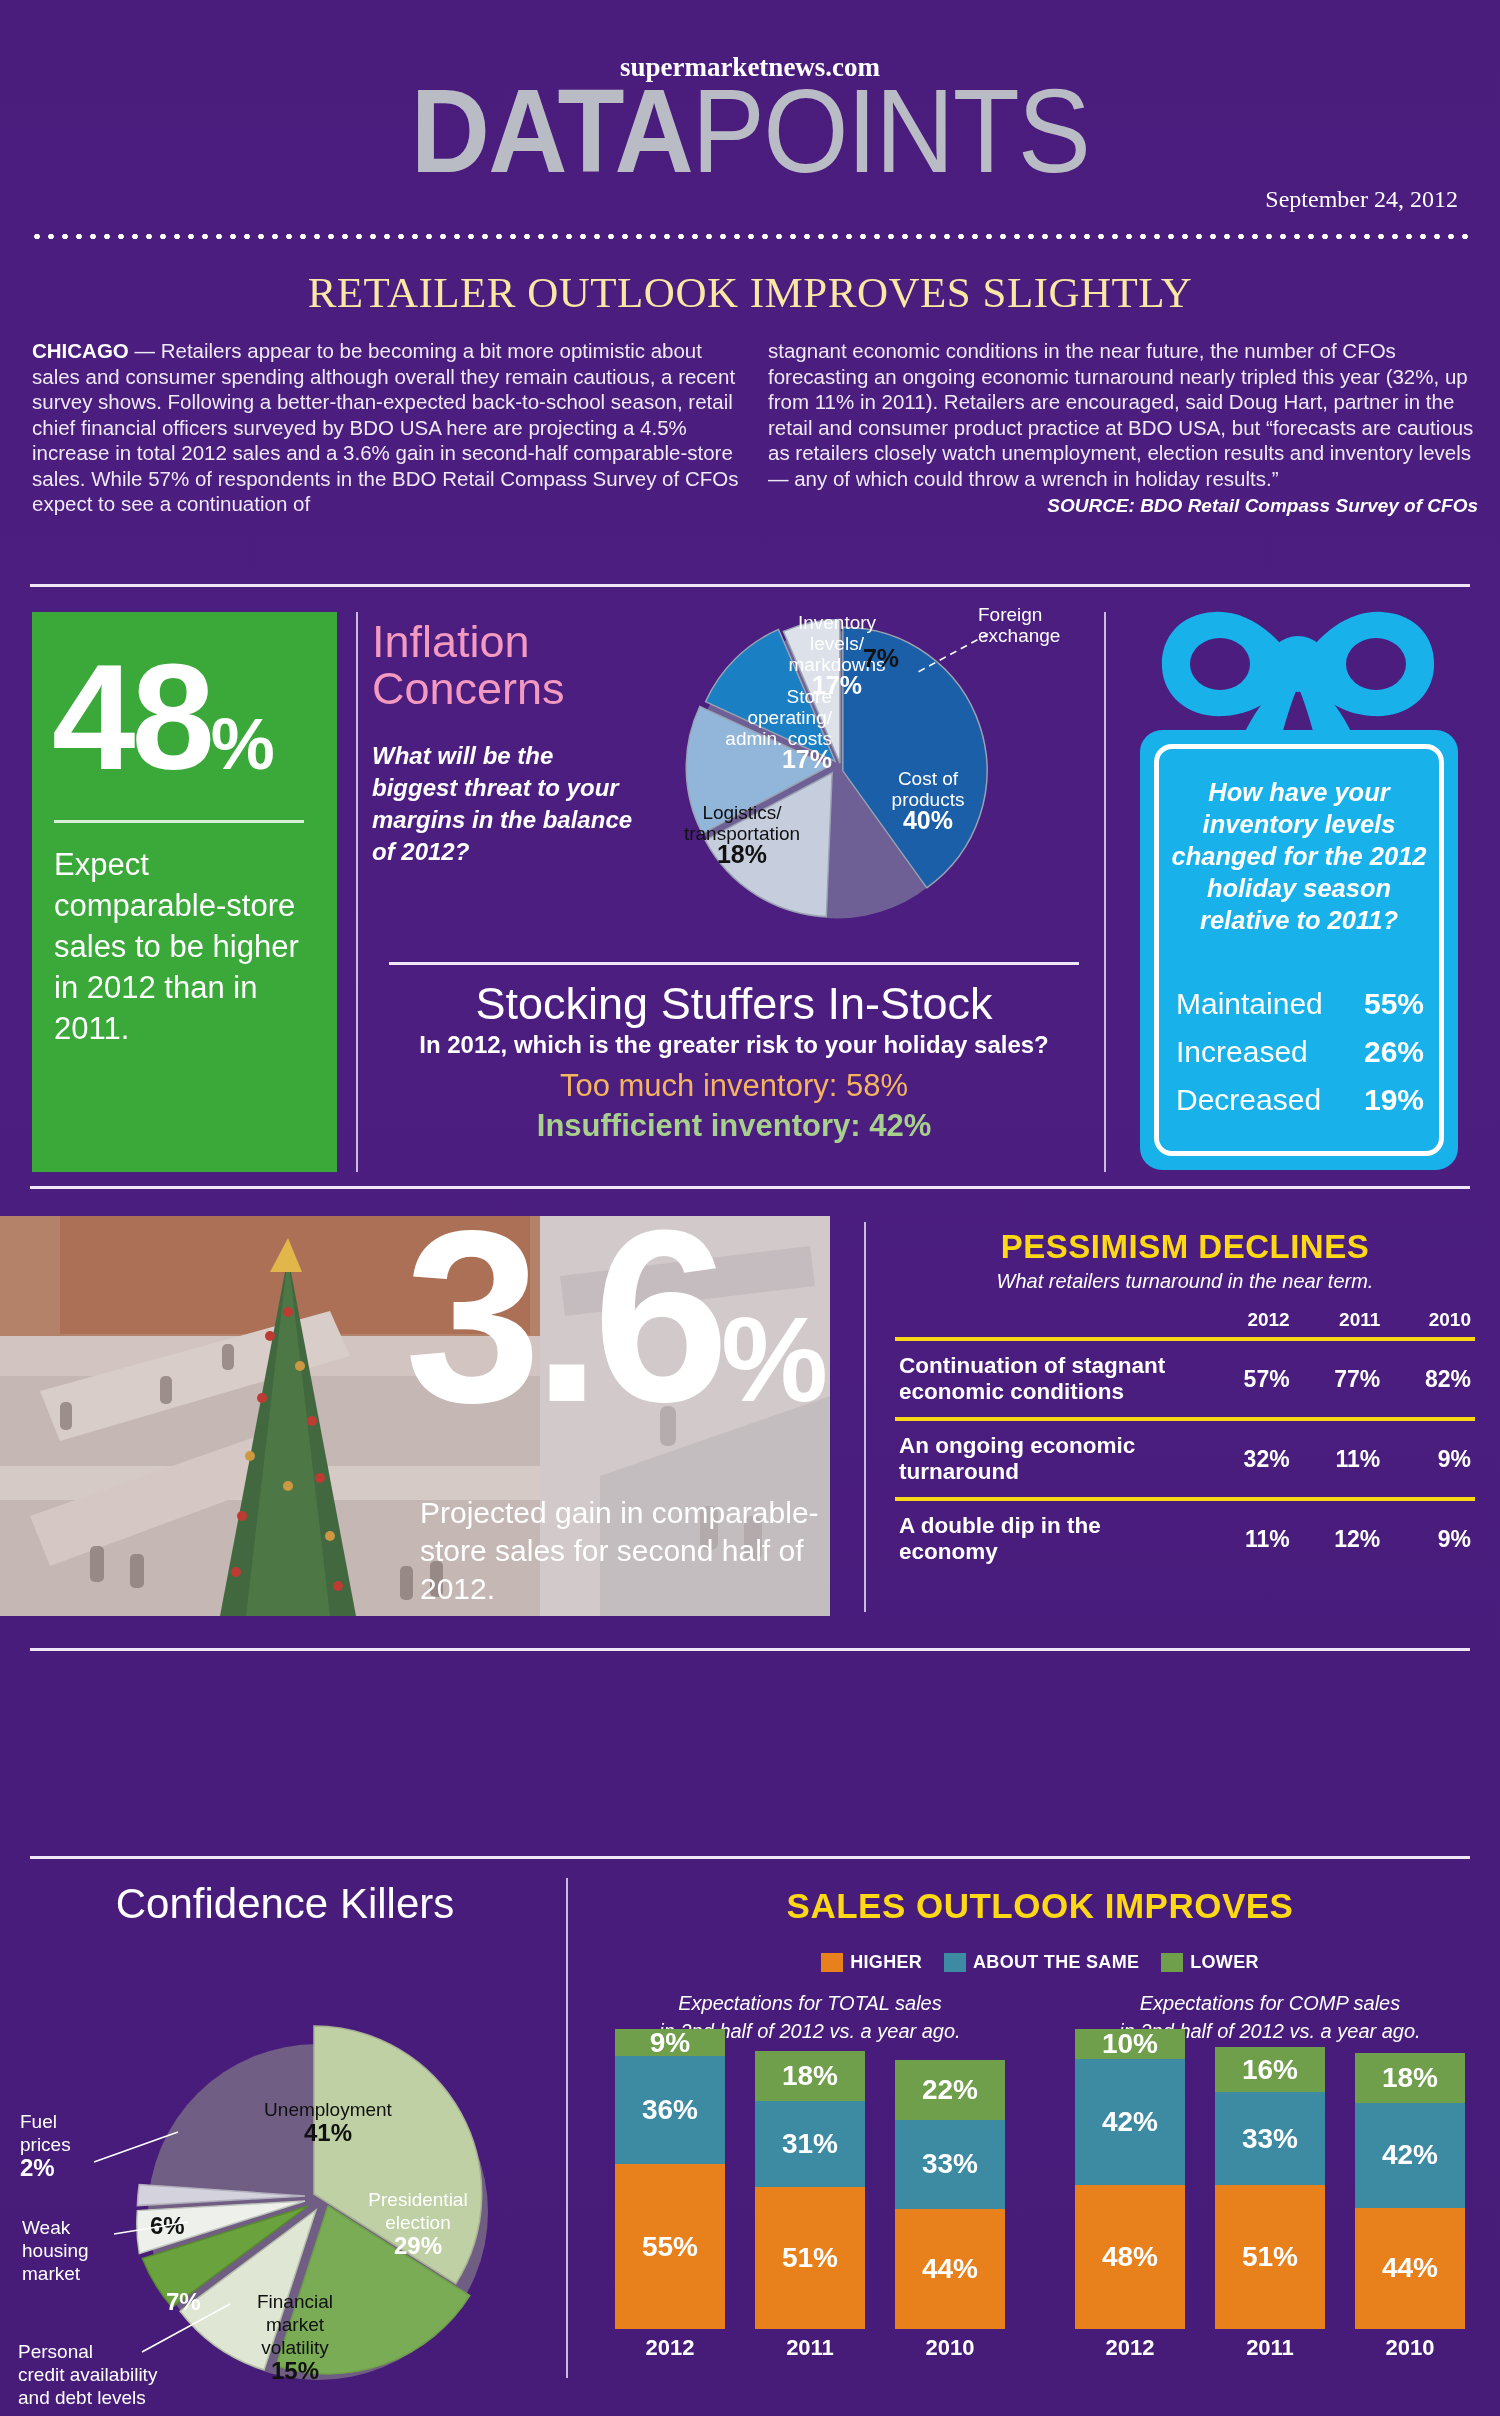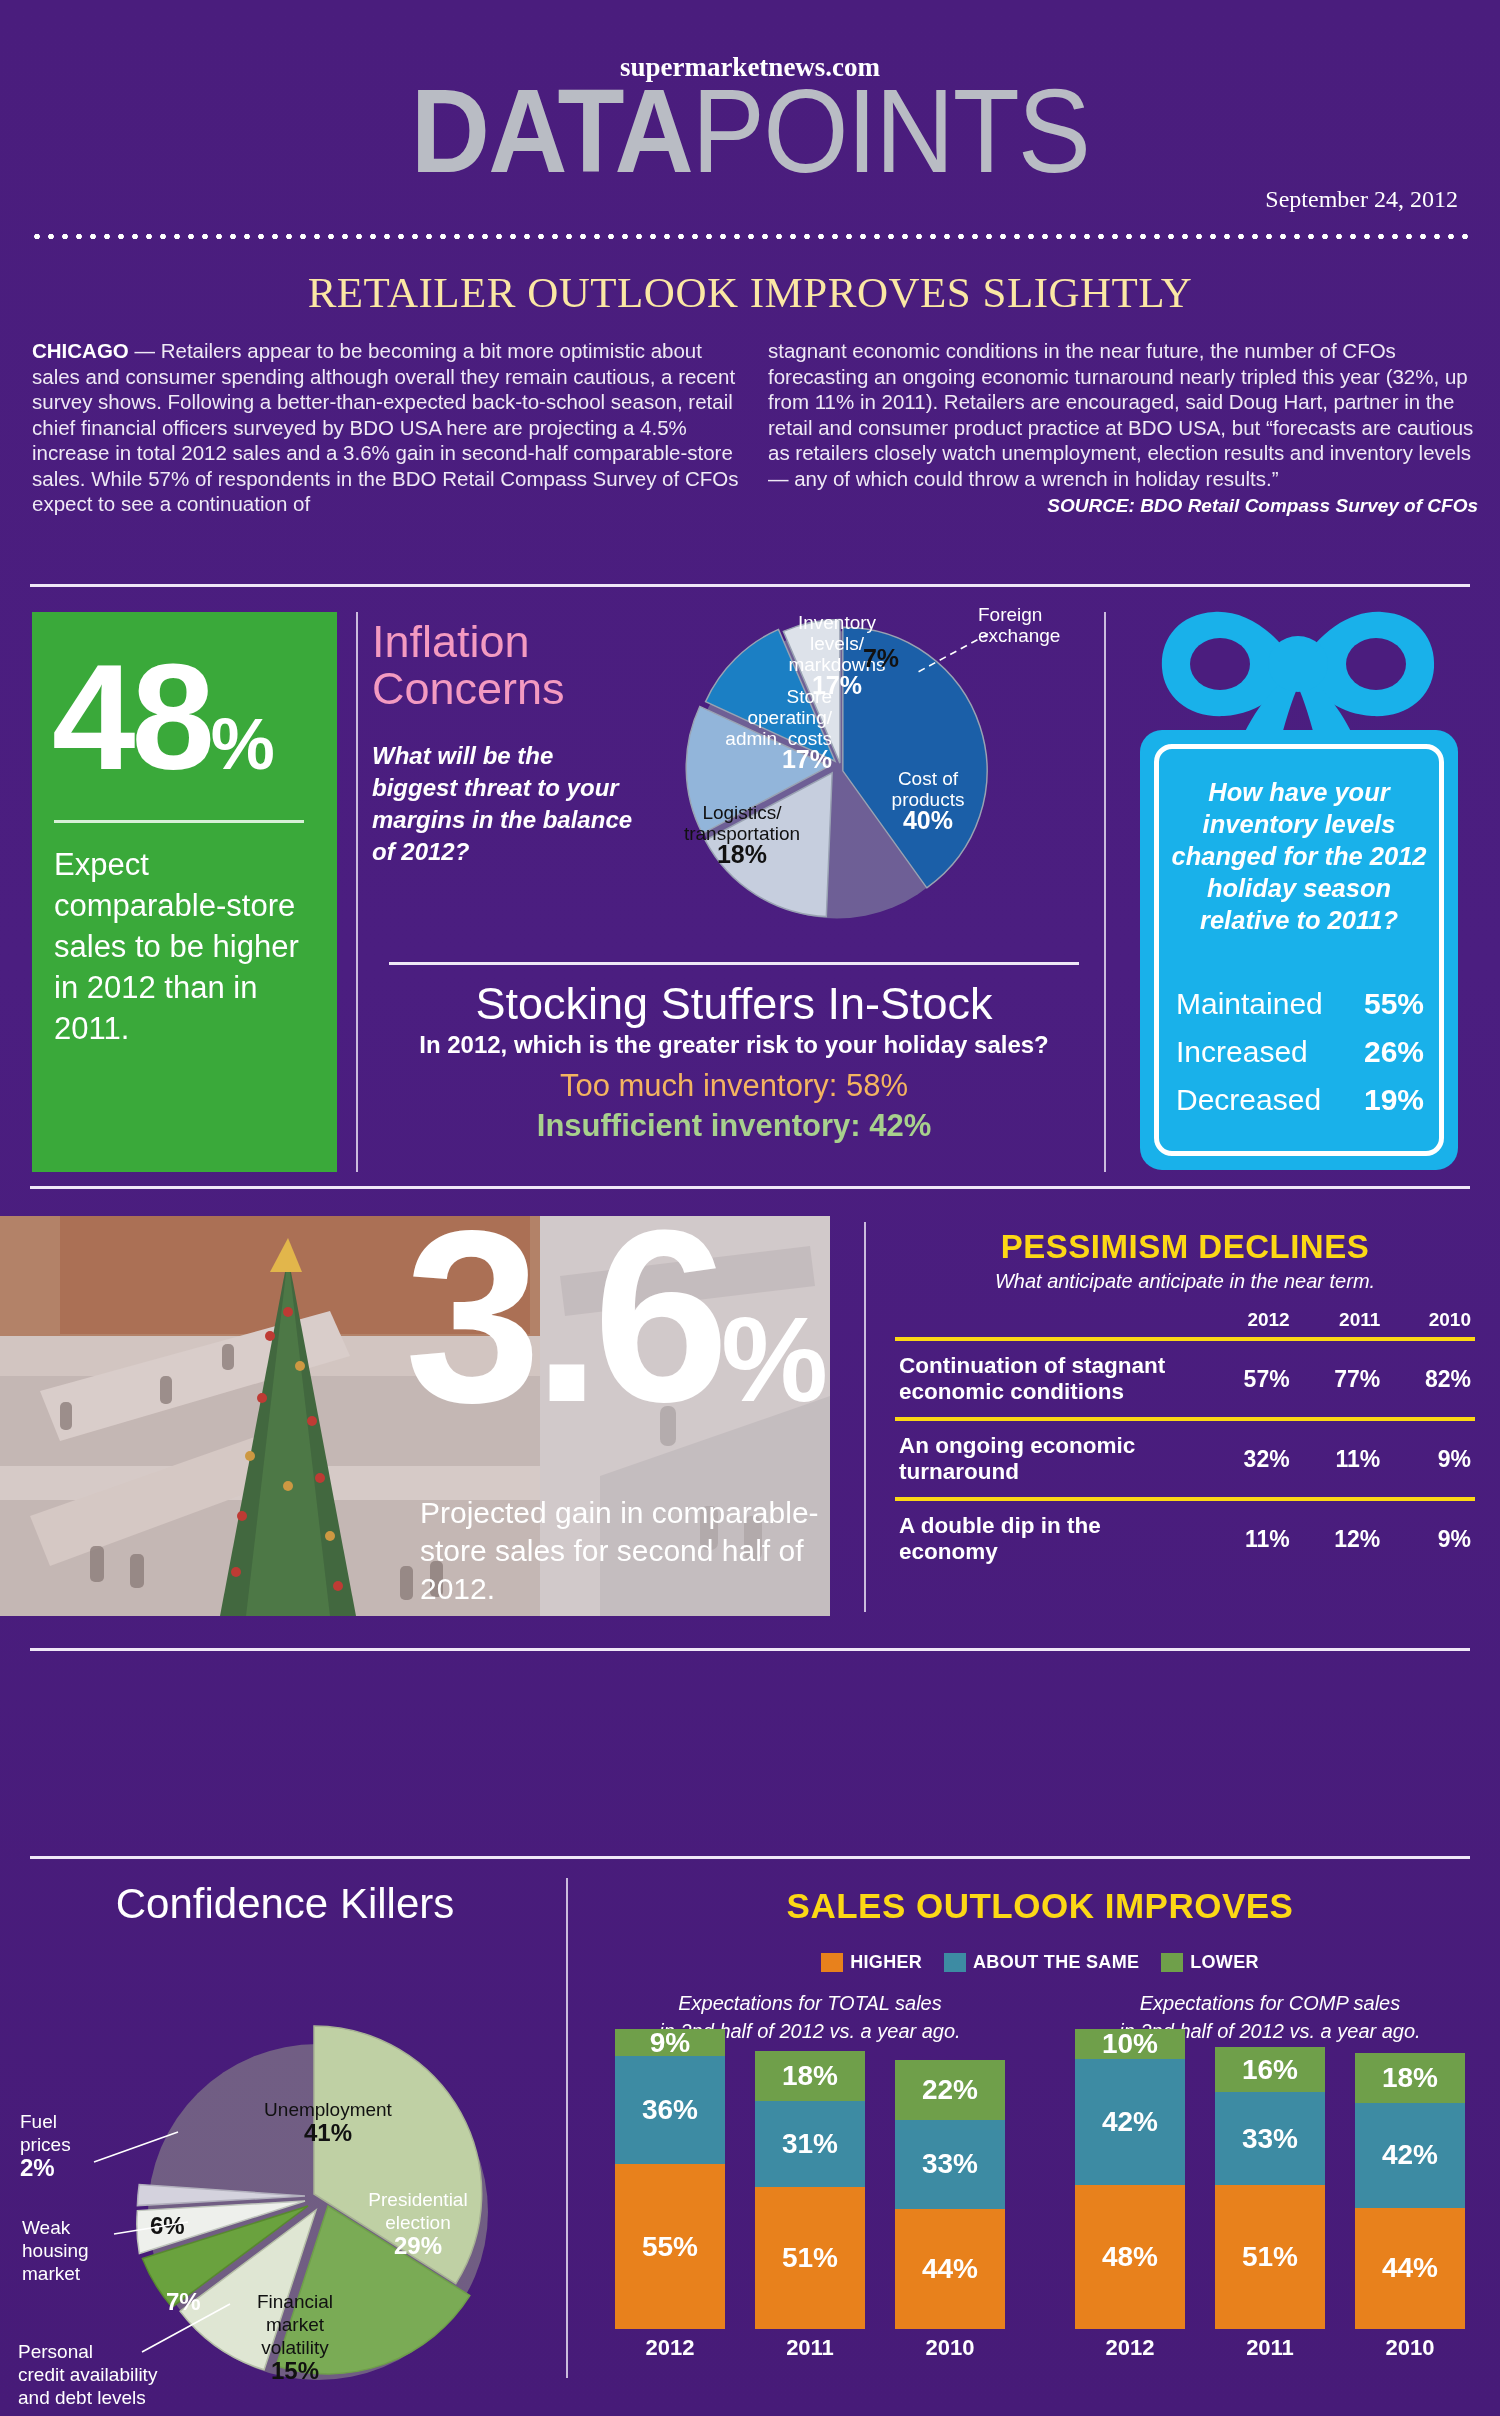--- a/index.html
+++ b/index.html
@@ -289,21 +289,21 @@
       <rect x="0" y="0" width="830" height="400" fill="#6b4f8a" opacity="0.10"></rect>
     </svg>
     <div class="bigpct"><span>3.6</span><span class="s">%</span></div>
     <div class="cap">Projected gain in comparable-store sales for second half of 2012.</div>
   </div>
 
   <div class="vdiv" style="left:864px;top:1222px;height:390px;"></div>
 
   <div class="pess">
     <h3>PESSIMISM DECLINES</h3>
-    <div class="sub">What anticipate anticipate in the near term.</div>
+    <div class="sub">What retailers turnaround in the near term.</div>
     <table class="ptable">
       <thead>
         <tr>
           <th class="lbl"></th>
           <th>2012</th>
           <th>2011</th>
           <th>2010</th>
         </tr>
       </thead>
       <tbody>

